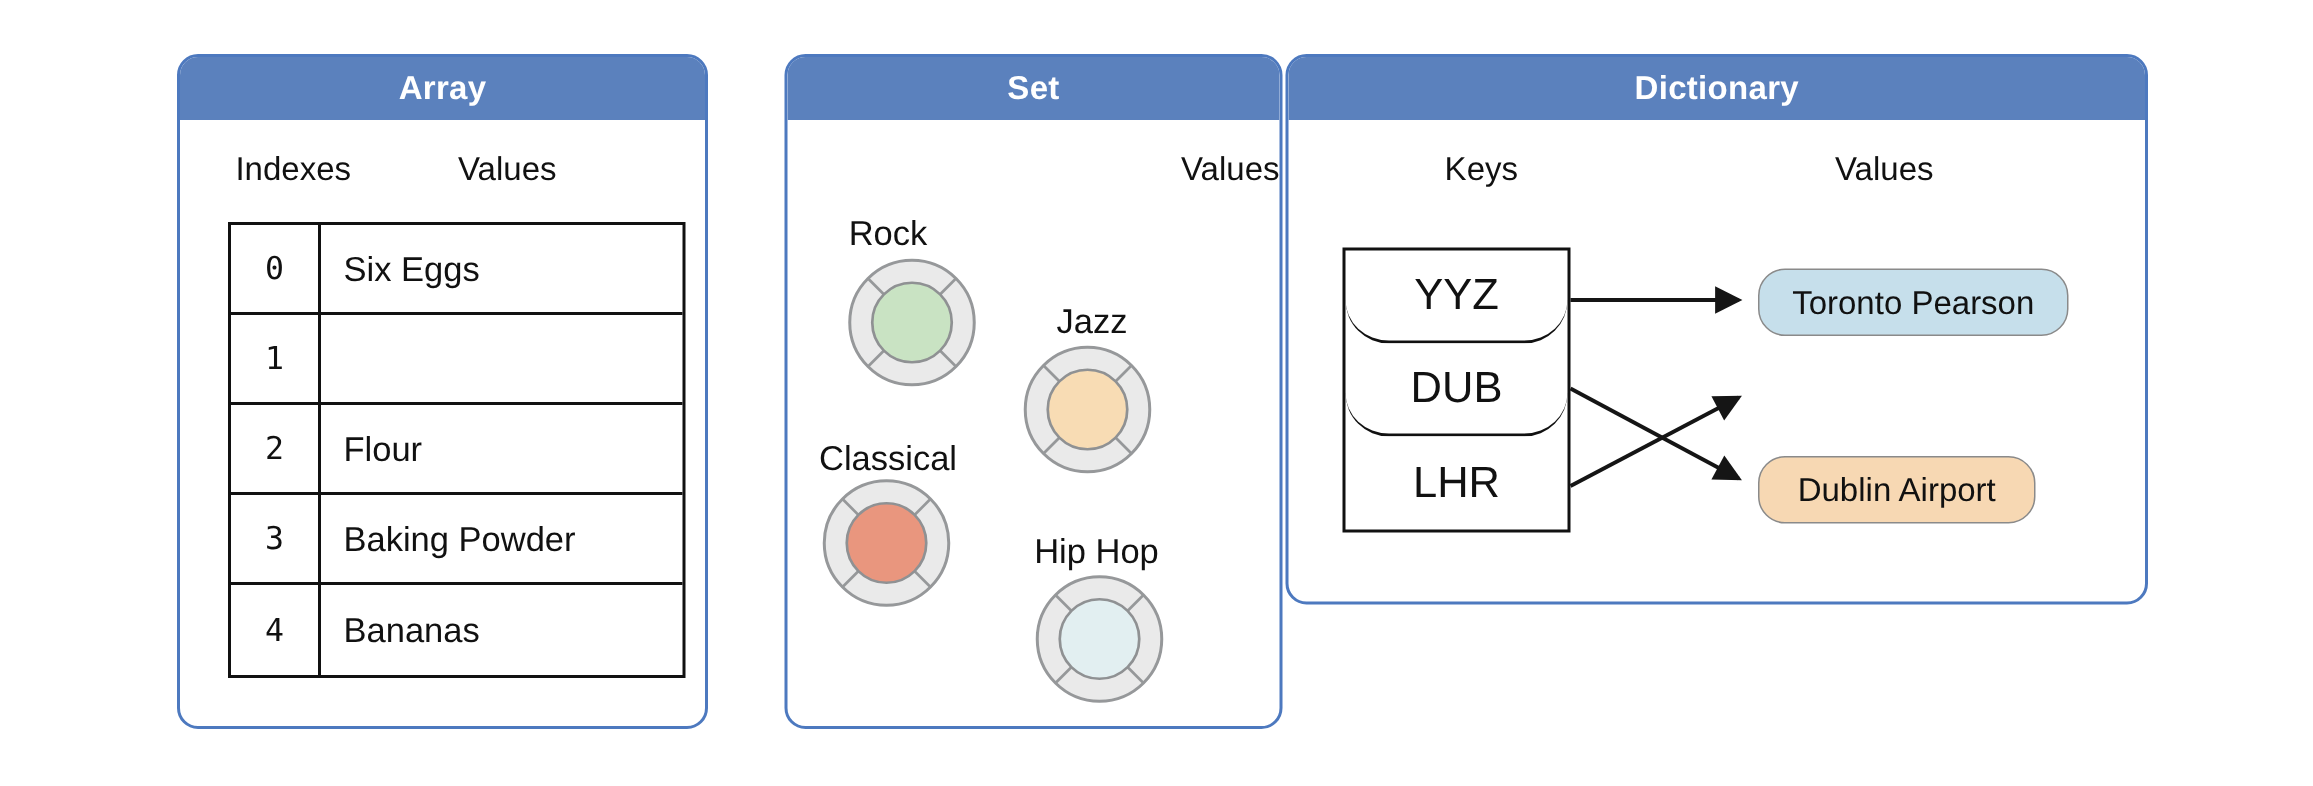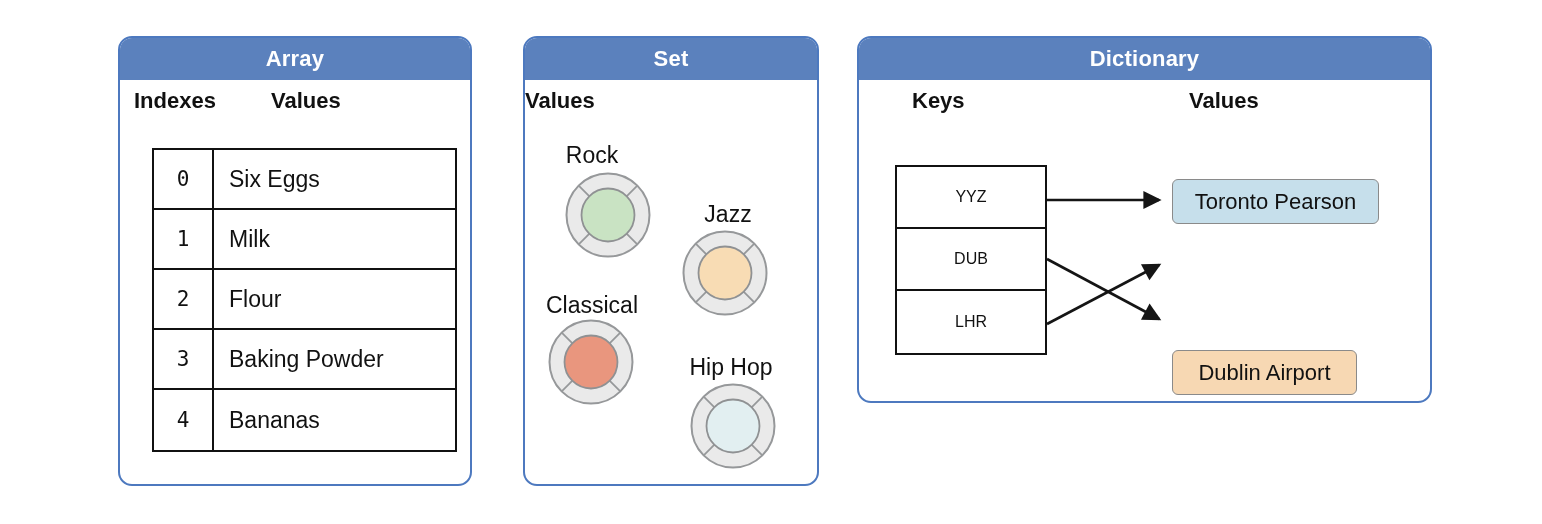--- a/index.html
+++ b/index.html
@@ -10,55 +10,55 @@
   .panel {
     position:absolute; box-sizing:border-box;
     border:2px solid #4d79bf; border-radius:14px; background:#fff; overflow:hidden;
   }
   .panel-header {
     position:absolute; left:0; top:0; right:0; height:42px;
     background:#5b81bd; display:flex; align-items:center; justify-content:center;
   }
   .panel-title { color:#ffffff; font-weight:bold; font-size:22px; letter-spacing:0.2px; }
   .col-heading {
-    position:absolute; top:50px; font-weight:bold; font-size:22px; text-align:left;
+    position:absolute; top:62px; font-weight:normal; font-size:22px; text-align:right;
   }
   
   #array-panel { left:118px; top:36px; width:354px; height:450px;padding-left:11px; }
   .atable {
     position:absolute; left:32px; top:110px; border:2px solid #111; background:#fff;
   }
   .arow { display:flex; height:60px; box-sizing:border-box; border-bottom:2px solid #111; }
   .arow:last-child { border-bottom:none; }
   .acell-idx {
     width:60px; box-sizing:border-box; border-right:2px solid #111;
     display:flex; align-items:center; justify-content:center;
     font-family:"DejaVu Sans Mono", monospace; font-size:21px;
   }
   .acell-val {
     width:226px; display:flex; align-items:center; padding-left:15px;
     font-size:23px; white-space:nowrap;
   }
   
-  #set-panel { left:523px; top:36px; width:296px; height:450px; }
+  #set-panel { left:523px; top:36px; width:332px; height:450px; }
   .set-label { position:absolute; width:120px; text-align:center; font-size:23px; white-space:nowrap; }
   .set-token { position:absolute; width:86px; height:86px; }
   
   #dict-panel { left:857px; top:36px; width:575px; height:367px; }
   .ktable {
     position:absolute; left:36px; top:127px; border:2px solid #111; background:#fff;
   }
   .krow {
     width:148px; height:62px; box-sizing:border-box; border-bottom:2px solid #111;
-    display:flex; align-items:center; justify-content:center; font-size:16px;
+    display:flex; align-items:center; justify-content:center; font-size:29px;border-radius:29px;
   }
   .krow:last-child { border-bottom:none;text-align:center; }
   .pill {
     position:absolute; height:45px; box-sizing:border-box;
-    border:1.5px solid #8a8a8a; border-radius:6px;
+    border:1.5px solid #8a8a8a; border-radius:18px;
     display:flex; align-items:center; justify-content:center;
     font-size:22px; white-space:nowrap;
   }
   #arrow-layer { position:absolute; left:0; top:0; pointer-events:none; }
 </style>
 </head>
 <body>
 
 <div class="canvas">
 
@@ -69,21 +69,20 @@
     <div class="col-heading" style="left:14px; width:100px;">Indexes</div>
     <div class="col-heading" style="left:151px; width:100px;">Values</div>
 
     <div class="atable">
       <div class="arow">
         <div class="acell-idx">0</div>
         <div class="acell-val">Six Eggs</div>
       </div>
       <div class="arow">
         <div class="acell-idx">1</div>
-        <div class="acell-val">Milk</div>
       </div>
       <div class="arow">
         <div class="acell-idx">2</div>
         <div class="acell-val">Flour</div>
       </div>
       <div class="arow">
         <div class="acell-idx">3</div>
         <div class="acell-val">Baking Powder</div>
       </div>
       <div class="arow">
@@ -139,21 +138,21 @@
     <div class="col-heading" style="left:53px; width:100px;">Keys</div>
     <div class="col-heading" style="left:330px; width:100px;">Values</div>
 
     <div class="ktable">
       <div class="krow">YYZ</div>
       <div class="krow">DUB</div>
       <div class="krow">LHR</div>
     </div>
 
     <div class="pill" style="left: 313px; top: 141px; width: 207px; background-color: rgb(198, 223, 235);">Toronto Pearson</div>
-    <div class="pill" style="left: 313px; top: 266px; width: 185px; background-color: rgb(247, 216, 179); margin-top: 46px;">Dublin Airport</div>
+    <div class="pill" style="left: 313px; top: 266px; width: 185px; background-color: rgb(247, 216, 179);">Dublin Airport</div>
 
     <svg id="arrow-layer" width="575" height="367" viewBox="0 0 575 367">
       <defs>
         <marker id="ah" markerWidth="8" markerHeight="8" refX="6.5" refY="4" orient="auto">
           <path d="M0.5,0.5 L7.5,4 L0.5,7.5 Z" fill="#151515"></path>
         </marker>
       </defs>
       <line x1="188" y1="162" x2="300" y2="162" stroke="#151515" stroke-width="2.6" marker-end="url(#ah)"></line>
       <line x1="188" y1="221" x2="300" y2="281" stroke="#151515" stroke-width="2.6" marker-end="url(#ah)"></line>
       <line x1="188" y1="286" x2="300" y2="227" stroke="#151515" stroke-width="2.6" marker-end="url(#ah)"></line>

